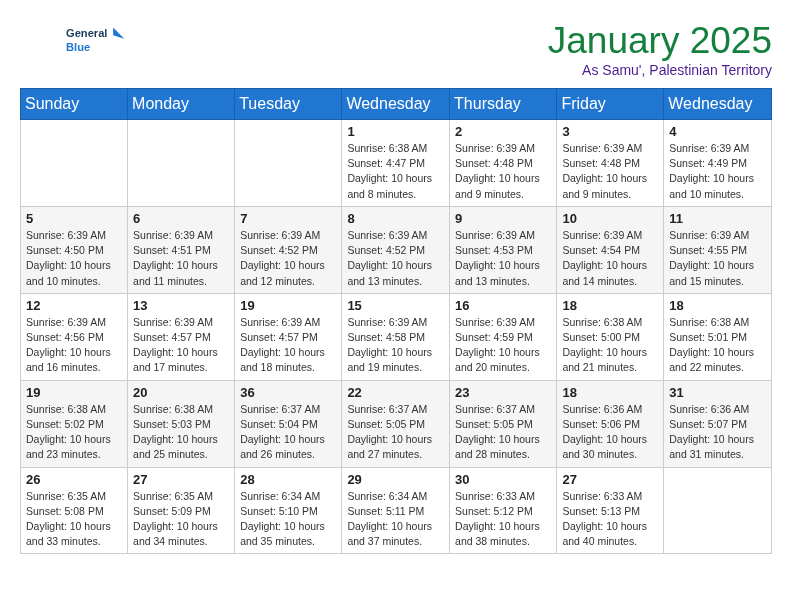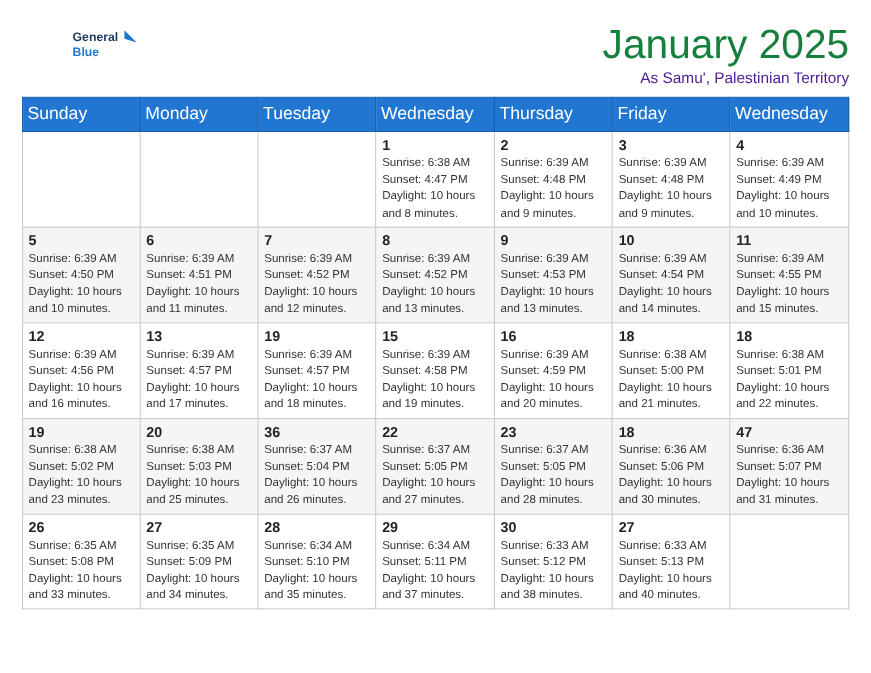--- a/index.html
+++ b/index.html
@@ -204,21 +204,21 @@
         </td>
         <td>
           <div class="day-number">23</div>
           <div class="day-info">Sunrise: 6:37 AM<br>Sunset: 5:05 PM<br>Daylight: 10 hours<br>and 28 minutes.</div>
         </td>
         <td>
           <div class="day-number">18</div>
           <div class="day-info">Sunrise: 6:36 AM<br>Sunset: 5:06 PM<br>Daylight: 10 hours<br>and 30 minutes.</div>
         </td>
         <td>
-          <div class="day-number">47</div>
+          <div class="day-number">31</div>
           <div class="day-info">Sunrise: 6:36 AM<br>Sunset: 5:07 PM<br>Daylight: 10 hours<br>and 31 minutes.</div>
         </td>
       </tr>
       <tr>
         <td>
           <div class="day-number">26</div>
           <div class="day-info">Sunrise: 6:35 AM<br>Sunset: 5:08 PM<br>Daylight: 10 hours<br>and 33 minutes.</div>
         </td>
         <td>
           <div class="day-number">27</div>

